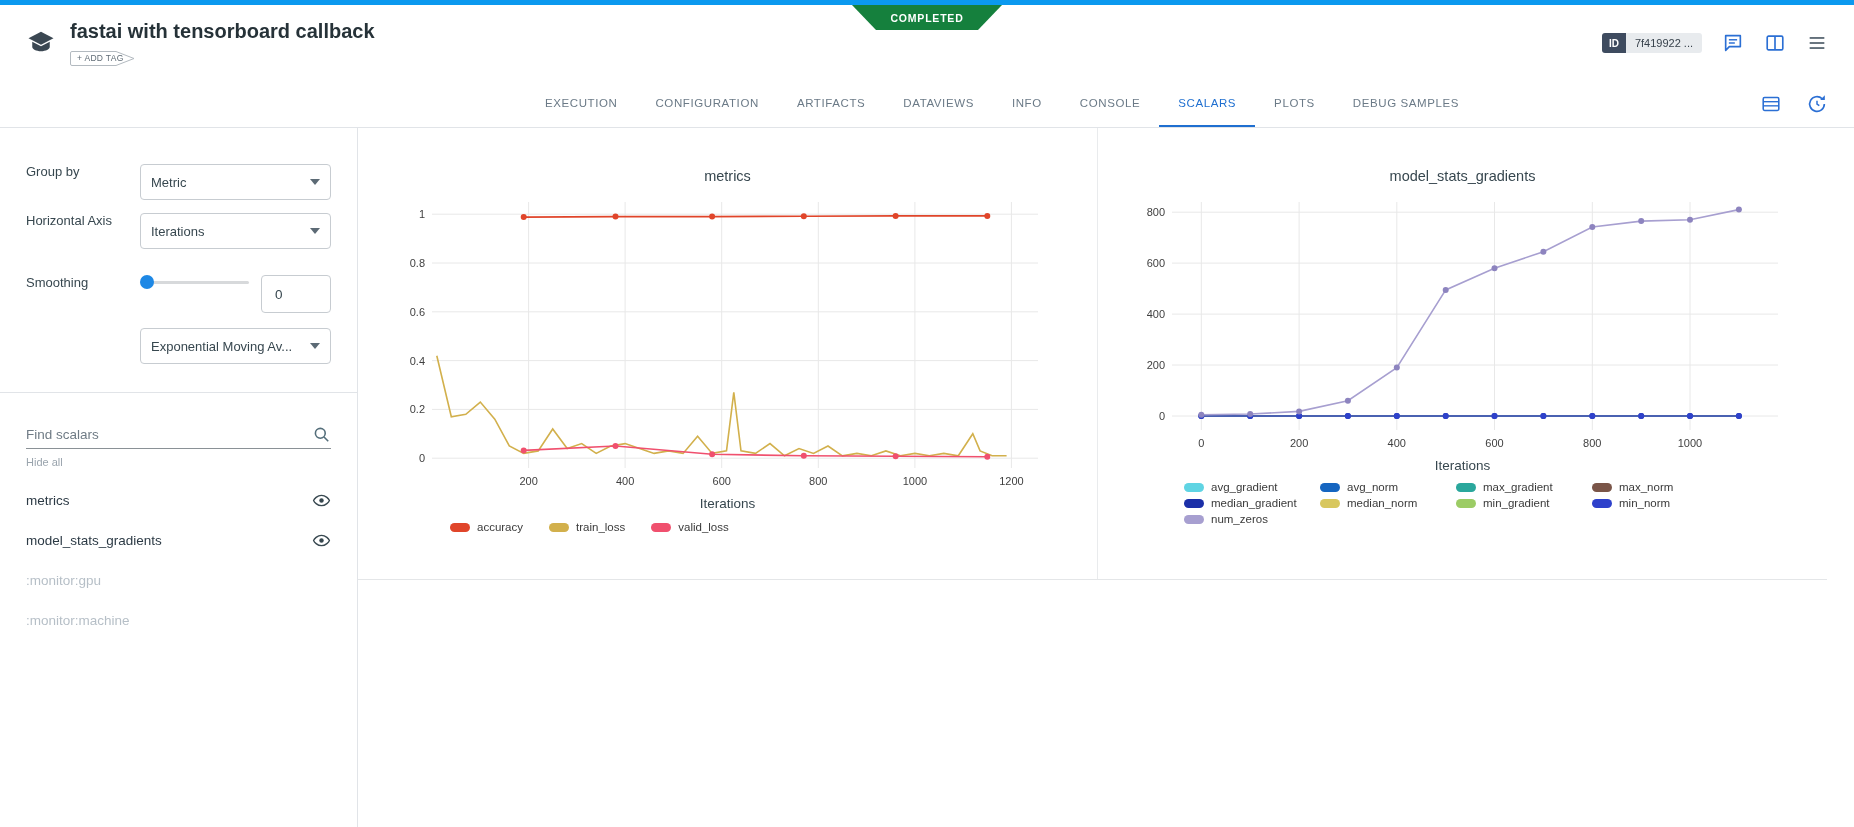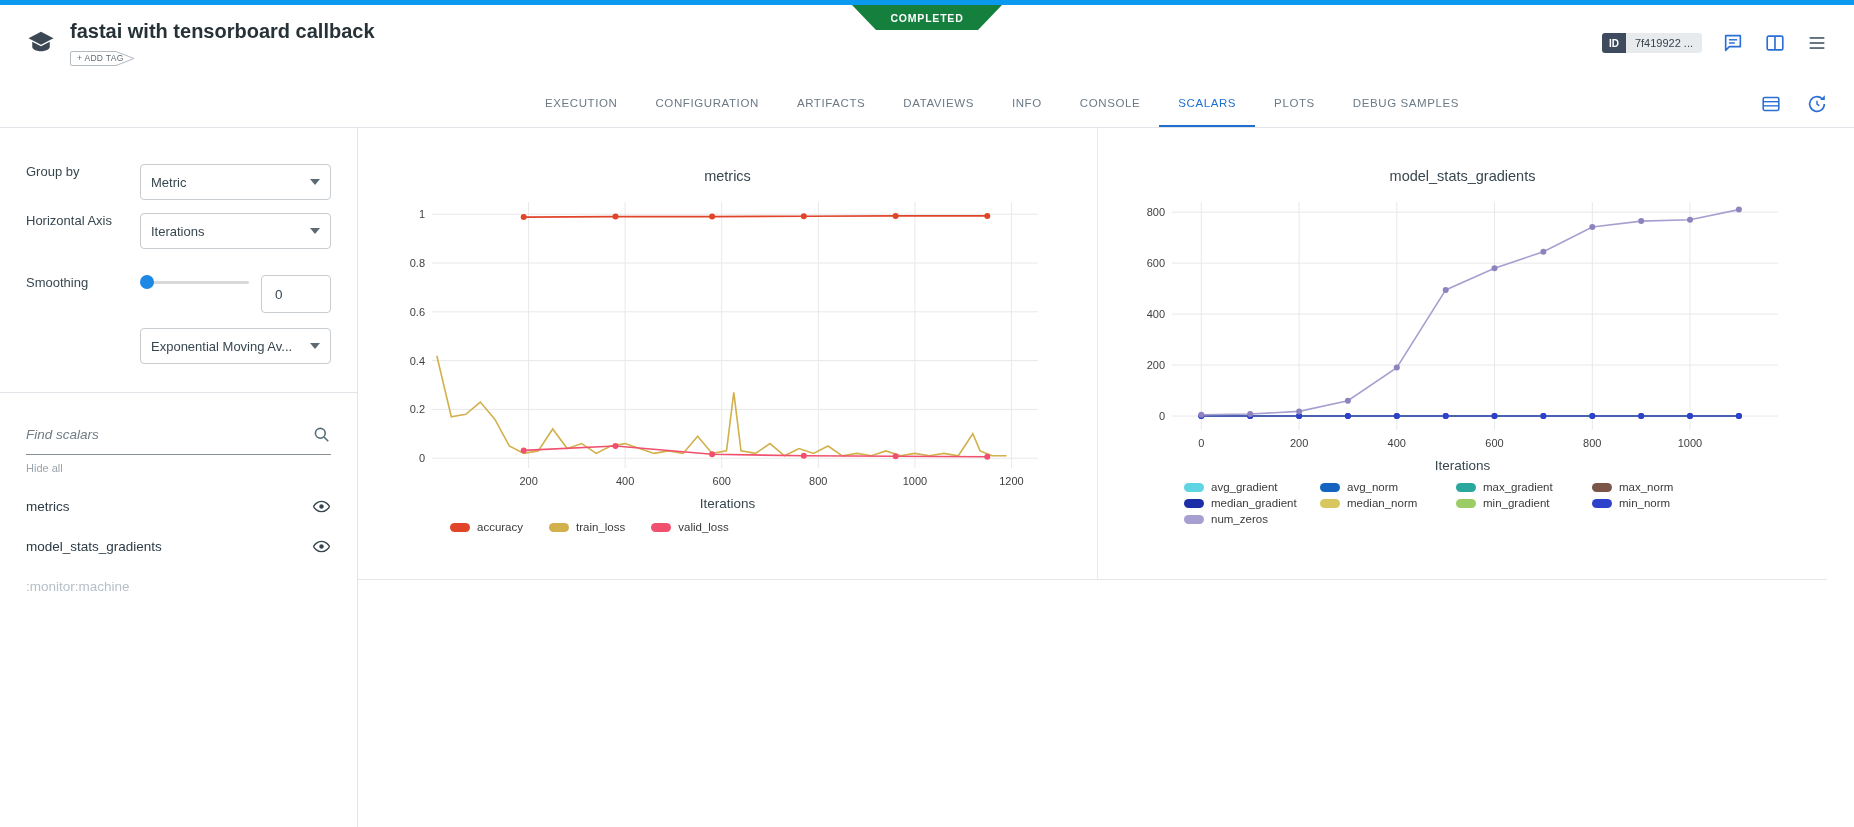--- a/index.html
+++ b/index.html
@@ -62,22 +62,22 @@
            border-top:6px solid #5c6a75; margin-left:6px; flex:0 0 auto; }
   .slider { position:relative; flex:1; height:14px; margin-right:12px; cursor:pointer; }
   .slider .track { position:absolute; top:6px; left:0; right:0; height:2.5px; background:#d7d9db; border-radius:2px; }
   .slider .thumb { position:absolute; top:0; left:0; width:14px; height:14px; border-radius:50%; background:#1e88e5; }
   .num-input { width:70px; height:38px; border:1px solid #c7ccd1; border-radius:4px;
                font-size:13.5px; color:#37474f; padding:0 0 0 13px; outline:none;
                font-family:"Liberation Sans",sans-serif; }
   .divider { border-top:1px solid #e1e4e8; margin:28px -26px 0; }
   .find-row { position:relative; margin-top:28px; }
   .find-input { width:100%; border:none; border-bottom:1px solid #8a9196; font-size:13.5px;
-                padding:6px 28px 12px 0; outline:none; color:#37474f; background:transparent;
-                font-family:"Liberation Sans",sans-serif;font-style:italic; }
+                padding:6px 28px 6px 0; outline:none; color:#37474f; background:transparent;
+                font-family:"Liberation Sans",sans-serif; }
   .find-input::placeholder { color:#6f7b85; }
   .find-icon { position:absolute; right:0; top:4px; }
   .hide-all { font-size:11px; color:#9aa4ad; margin-top:7px; cursor:pointer; }
   .scalar-list { margin-top:12px; }
   .scalar-item { height:40px; display:flex; align-items:center; justify-content:space-between; cursor:pointer; }
   .scalar-item .s-lbl { font-size:13.5px; color:#2c3a45; }
   .scalar-item.disabled .s-lbl { color:#b6bfc7; }
   .eye { cursor:pointer; }
 </style>
 </head>
@@ -202,20 +202,23 @@
             <path d="M12 5.5C6.5 5.5 2.7 10.2 2 12c.7 1.8 4.5 6.5 10 6.5S21.3 13.8 22 12c-.7-1.8-4.5-6.5-10-6.5z" fill="none" stroke="#37474f" stroke-width="1.7"></path>
             <circle cx="12" cy="12" r="2.8" fill="#37474f"></circle>
           </svg>
         </div>
         <div class="scalar-item">
           <span class="s-lbl">model_stats_gradients</span>
           <svg class="eye" width="19" height="19" viewBox="0 0 24 24">
             <path d="M12 5.5C6.5 5.5 2.7 10.2 2 12c.7 1.8 4.5 6.5 10 6.5S21.3 13.8 22 12c-.7-1.8-4.5-6.5-10-6.5z" fill="none" stroke="#37474f" stroke-width="1.7"></path>
             <circle cx="12" cy="12" r="2.8" fill="#37474f"></circle>
           </svg>
+        </div>
+        <div class="scalar-item disabled">
+          <span class="s-lbl">:monitor:gpu</span>
         </div>
         <div class="scalar-item disabled">
           <span class="s-lbl">:monitor:machine</span>
         </div>
       </div>
     </aside>
 
     <main class="main">
       <div class="charts-row">
         <div class="chart-cell c1">

